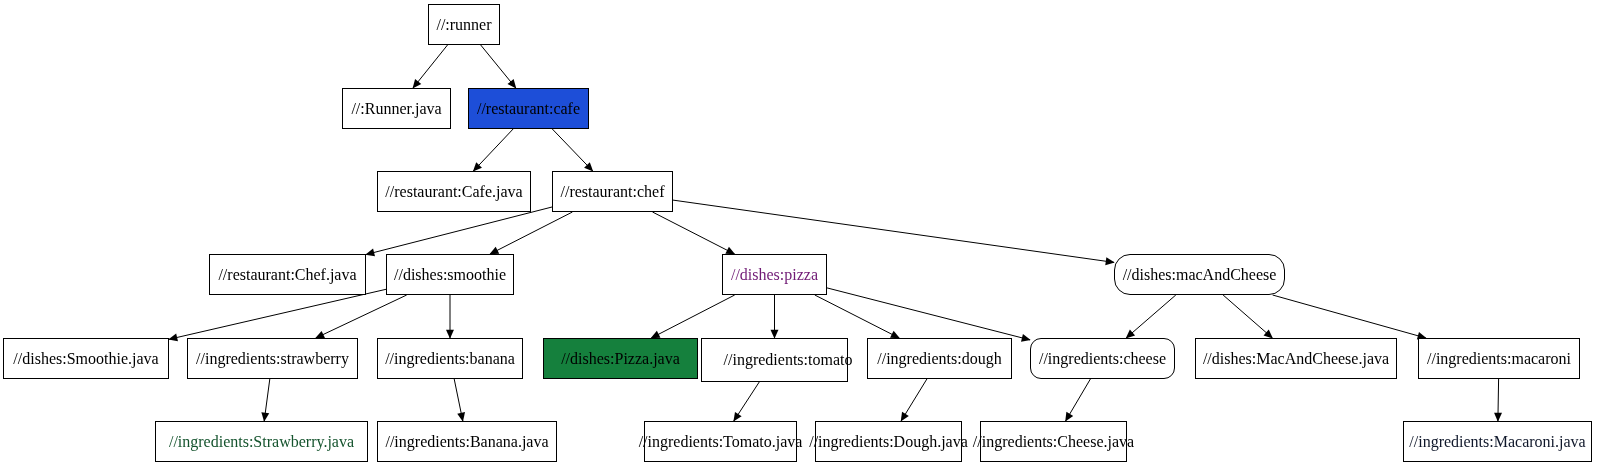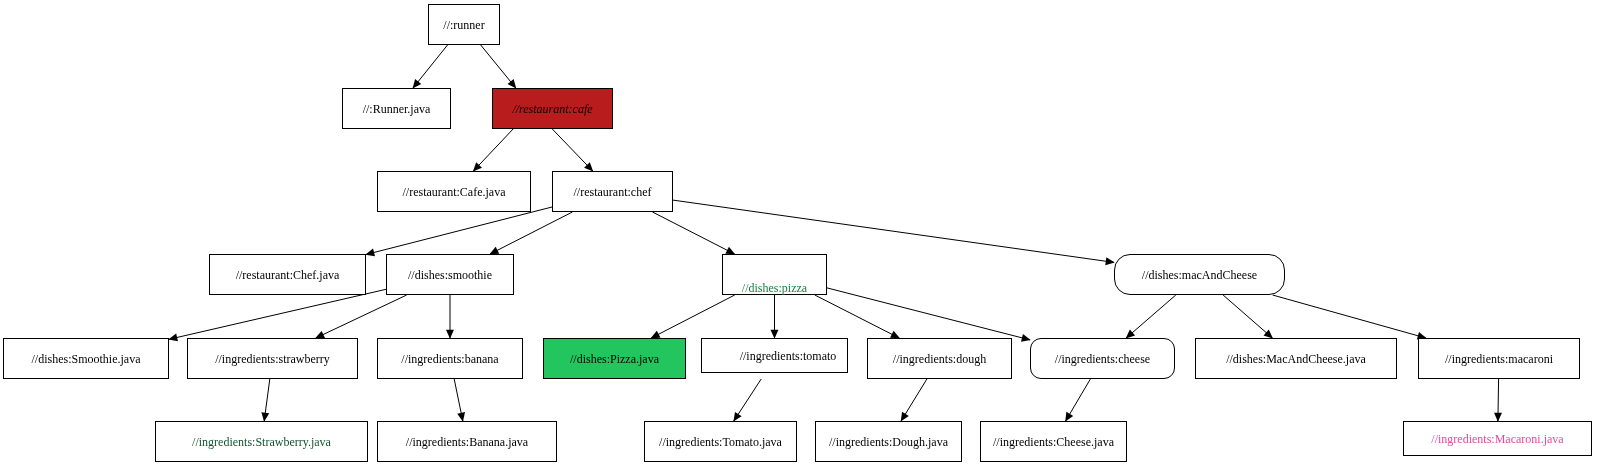--- a/index.html
+++ b/index.html
@@ -7,21 +7,21 @@
     width:1600px;height:468px;position:relative;background:#ffffff;
     font-family:"Liberation Serif","DejaVu Serif",serif;
     overflow:hidden;
   }
   #graph{position:absolute;left:0;top:0;width:1600px;height:468px}
   #edge-layer{position:absolute;left:0;top:0}
   .node{
     position:absolute;box-sizing:border-box;
     border:1px solid #000;background:#fff;color:#000;
     display:flex;align-items:center;justify-content:center;
-    font-size:12px;line-height:1;white-space:nowrap;
+    font-size:16px;line-height:1;white-space:nowrap;
   }
   .edge{stroke:#000;stroke-width:1;fill:none}
 </style>
 </head>
 <body>
 
 <div id="graph">
   <svg id="edge-layer" width="1600" height="468" viewBox="0 0 1600 468" xmlns="http://www.w3.org/2000/svg">
     <defs>
       <marker id="arrow" viewBox="0 0 10 10" refX="9.2" refY="5" markerWidth="12" markerHeight="9" orient="auto">
@@ -55,54 +55,54 @@
         <line x1="1498.6" y1="379.0" x2="1497.9" y2="421.0" class="edge" stroke="#000000" marker-end="url(#arrow)"></line>
       </g>
   </svg>
   <div id="node-layer">
       <div class="node" style="left: 428px; top: 4px; width: 72px; height: 41px; border-color: rgb(0, 0, 0); background: rgb(255, 255, 255); color: rgb(0, 0, 0);">
         <span>//:runner</span>
       </div>
       <div class="node" style="left: 342px; top: 88px; width: 109px; height: 41px; border-color: rgb(0, 0, 0); background: rgb(255, 255, 255); color: rgb(0, 0, 0);">
         <span>//:Runner.java</span>
       </div>
-      <div class="node" style="left: 492px; top: 88px; width: 121px; height: 41px; border-color: rgb(0, 0, 0); background: #b91c1c; color: rgb(0, 0, 0); font-style: italic;">
+      <div class="node" style="left: 468px; top: 88px; width: 121px; height: 41px; border-color: rgb(0, 0, 0); background: #1d4ed8; color: rgb(0, 0, 0);">
         <span>//restaurant:cafe</span>
       </div>
       <div class="node" style="left: 377px; top: 171px; width: 154px; height: 41px; border-color: rgb(0, 0, 0); background: rgb(255, 255, 255); color: rgb(0, 0, 0);">
         <span>//restaurant:Cafe.java</span>
       </div>
       <div class="node" style="left: 552px; top: 171px; width: 121px; height: 41px; border-color: rgb(0, 0, 0); background: rgb(255, 255, 255); color: rgb(0, 0, 0);">
         <span>//restaurant:chef</span>
       </div>
       <div class="node" style="left: 209px; top: 254px; width: 157px; height: 41px; border-color: rgb(0, 0, 0); background: rgb(255, 255, 255); color: rgb(0, 0, 0);">
         <span>//restaurant:Chef.java</span>
       </div>
       <div class="node" style="left: 386px; top: 254px; width: 128px; height: 41px; border-color: rgb(0, 0, 0); background: rgb(255, 255, 255); color: rgb(0, 0, 0);">
         <span>//dishes:smoothie</span>
       </div>
-      <div class="node" style="left: 722px; top: 254px; width: 105px; height: 41px; border-color: rgb(0, 0, 0); background: rgb(255, 255, 255); color: #15803d; align-items: flex-end;">
+      <div class="node" style="left: 722px; top: 254px; width: 105px; height: 41px; border-color: rgb(0, 0, 0); background: rgb(255, 255, 255); color: #701a75;">
         <span>//dishes:pizza</span>
       </div>
       <div class="node" style="left: 1114px; top: 254px; width: 171px; height: 41px; border-color: rgb(0, 0, 0); background: rgb(255, 255, 255); color: rgb(0, 0, 0); border-radius: 16px;">
         <span>//dishes:macAndCheese</span>
       </div>
       <div class="node" style="left: 3px; top: 338px; width: 166px; height: 41px; border-color: rgb(0, 0, 0); background: rgb(255, 255, 255); color: rgb(0, 0, 0);">
         <span>//dishes:Smoothie.java</span>
       </div>
       <div class="node" style="left: 187px; top: 338px; width: 171px; height: 41px; border-color: rgb(0, 0, 0); background: rgb(255, 255, 255); color: rgb(0, 0, 0);">
         <span>//ingredients:strawberry</span>
       </div>
       <div class="node" style="left: 377px; top: 338px; width: 146px; height: 41px; border-color: rgb(0, 0, 0); background: rgb(255, 255, 255); color: rgb(0, 0, 0);">
         <span>//ingredients:banana</span>
       </div>
-      <div class="node" style="left: 543px; top: 338px; width: 143px; height: 41px; border-color: rgb(0, 0, 0); background: #22c55e; color: rgb(0, 0, 0);">
+      <div class="node" style="left: 543px; top: 338px; width: 155px; height: 41px; border-color: rgb(0, 0, 0); background: #15803d; color: rgb(0, 0, 0);">
         <span>//dishes:Pizza.java</span>
       </div>
-      <div class="node" style="left: 701px; top: 338px; width: 147px; height: 35px; border-color: rgb(0, 0, 0); background: rgb(255, 255, 255); color: rgb(0, 0, 0); padding-left: 27px;">
+      <div class="node" style="left: 701px; top: 338px; width: 147px; height: 44px; border-color: rgb(0, 0, 0); background: rgb(255, 255, 255); color: rgb(0, 0, 0); padding-left: 27px;">
         <span>//ingredients:tomato</span>
       </div>
       <div class="node" style="left: 867px; top: 338px; width: 145px; height: 41px; border-color: rgb(0, 0, 0); background: rgb(255, 255, 255); color: rgb(0, 0, 0);">
         <span>//ingredients:dough</span>
       </div>
       <div class="node" style="left: 1030px; top: 338px; width: 145px; height: 41px; border-color: rgb(0, 0, 0); background: rgb(255, 255, 255); color: rgb(0, 0, 0); border-radius: 11px;">
         <span>//ingredients:cheese</span>
       </div>
       <div class="node" style="left: 1195px; top: 338px; width: 202px; height: 41px; border-color: rgb(0, 0, 0); background: rgb(255, 255, 255); color: rgb(0, 0, 0);">
         <span>//dishes:MacAndCheese.java</span>
@@ -118,17 +118,17 @@
       </div>
       <div class="node" style="left: 644px; top: 421px; width: 153px; height: 41px; border-color: rgb(0, 0, 0); background: rgb(255, 255, 255); color: rgb(0, 0, 0);">
         <span>//ingredients:Tomato.java</span>
       </div>
       <div class="node" style="left: 815px; top: 421px; width: 147px; height: 41px; border-color: rgb(0, 0, 0); background: rgb(255, 255, 255); color: rgb(0, 0, 0);">
         <span>//ingredients:Dough.java</span>
       </div>
       <div class="node" style="left: 980px; top: 421px; width: 147px; height: 41px; border-color: rgb(0, 0, 0); background: rgb(255, 255, 255); color: rgb(0, 0, 0);">
         <span>//ingredients:Cheese.java</span>
       </div>
-      <div class="node" style="left: 1403px; top: 421px; width: 189px; height: 35px; border-color: rgb(0, 0, 0); background: rgb(255, 255, 255); color: #ec4899;">
+      <div class="node" style="left: 1403px; top: 421px; width: 189px; height: 41px; border-color: rgb(0, 0, 0); background: rgb(255, 255, 255); color: #0f172a;">
         <span>//ingredients:Macaroni.java</span>
       </div>
     </div>
 </div>
 
 </body></html>

